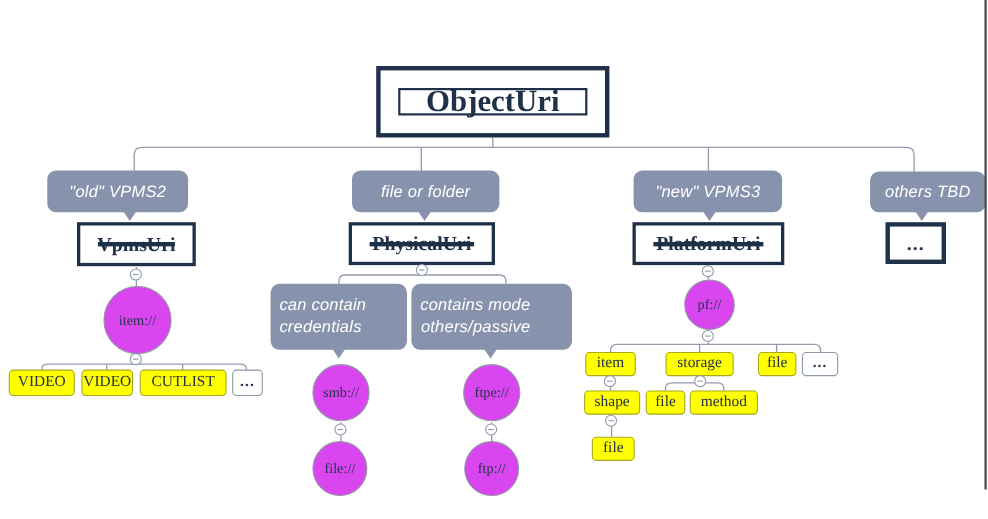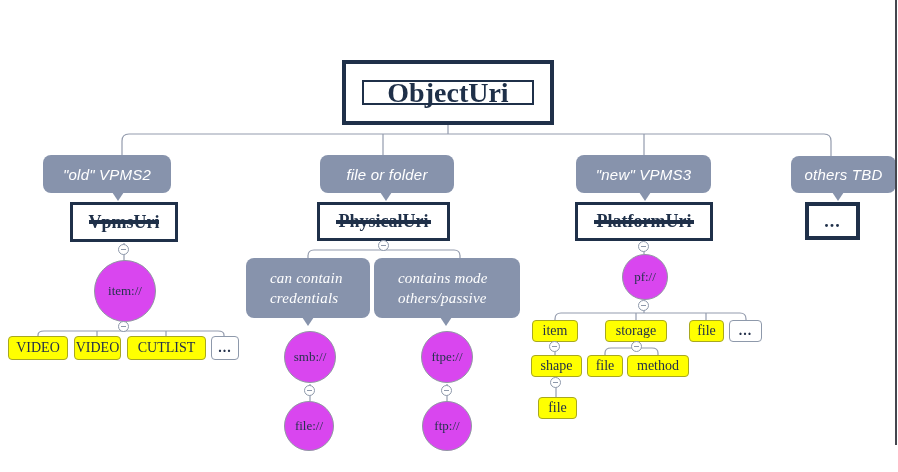--- a/index.html
+++ b/index.html
@@ -31,21 +31,21 @@
   
   .callout{
     background:#8793ac;border-radius:8px;color:#ffffff;
     font-style:italic;font-size:15px;letter-spacing:.2px;
   }
   .callout .tail{
     position:absolute;bottom:-8px;width:0;height:0;
     border-left:6px solid transparent;border-right:6px solid transparent;
     border-top:9px solid #8793ac;
   }
-  .callout.multiline{align-items:center;justify-content:flex-start;padding-left:24px;line-height:1.35;font-family:Liberation Serif, serif;}
+  .callout.multiline{align-items:center;justify-content:flex-start;padding-left:8px;line-height:1.35;}
 
   
   .circle{
     background:#d946ef;border:1.5px solid #9097a3;border-radius:50%;
     font-family:"Liberation Serif",serif;color:#26334d;font-size:13px;
   }
 
   
   .ynode{
     background:#ffff00;border:1.5px solid #a8a820;border-radius:4px;
@@ -161,21 +161,21 @@
     <span>...</span>
   </div>
 
   <div class="node callout multiline" style="left:246px;top:258px;width:124px;height:60px;">
     <span>
       <span style="display:block;">can contain</span>
       <span style="display:block;">credentials</span>
     </span>
     <span class="tail" style="left:56px;"></span>
   </div>
-  <div class="node callout multiline" style="left:374px;top:258px;width:146px;height:60px;">
+  <div class="node callout multiline" style="left:374px;top:258px;width:146px;height:60px;text-align:right;">
     <span>
       <span style="display:block;">contains mode</span>
       <span style="display:block;">others/passive</span>
     </span>
     <span class="tail" style="left:66px;"></span>
   </div>
   <div class="node circle" style="left:284px;top:331px;width:52px;height:52px;">
     <span>smb://</span>
   </div>
   <div class="node circle" style="left:421px;top:331px;width:52px;height:52px;">

